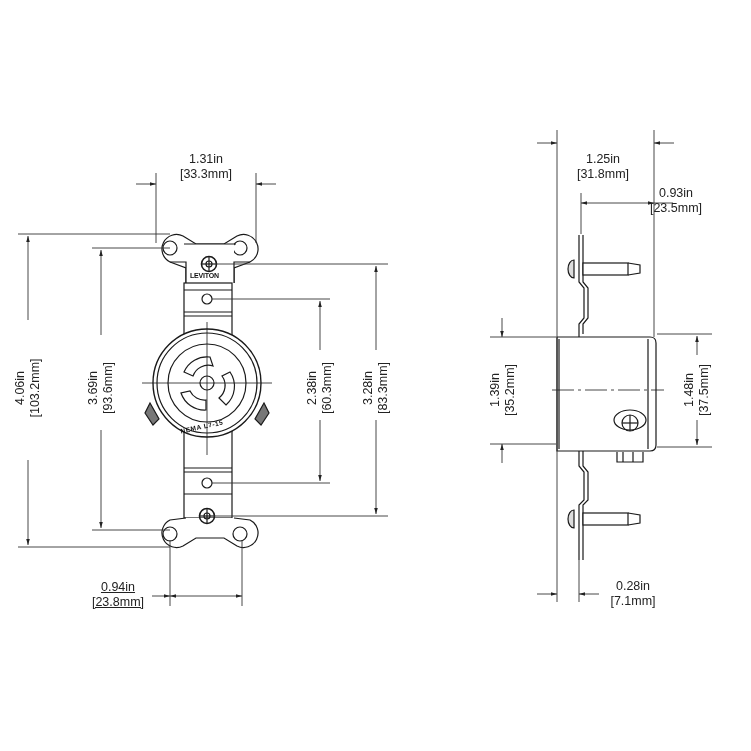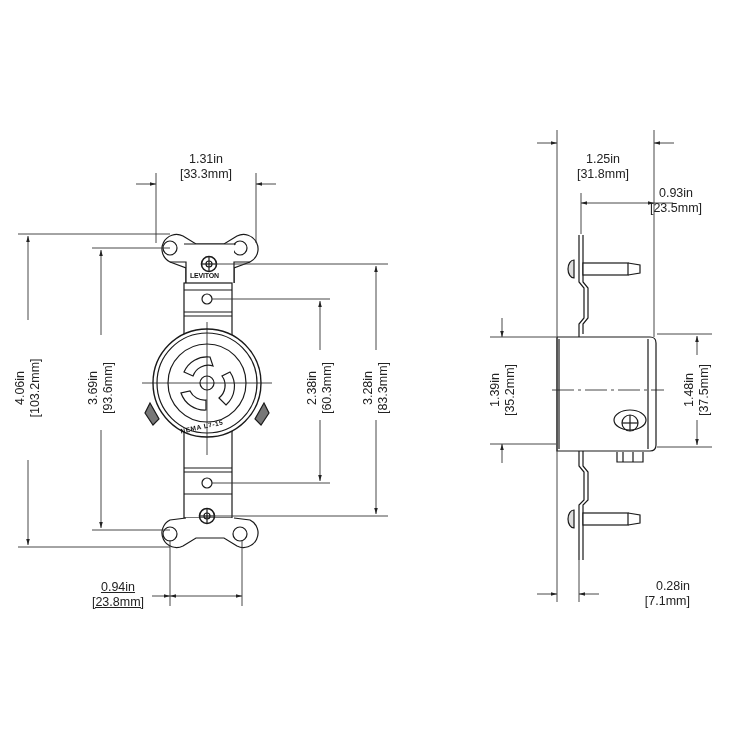--- a/index.html
+++ b/index.html
@@ -202,16 +202,16 @@
 <div class="lbl vlbl" style="left:468px; top:375px; width:70px;">
   <span>1.39in</span>
   <span>[35.2mm]</span>
 </div>
 
 <div class="lbl vlbl" style="left:662px; top:375px; width:70px;">
   <span>1.48in</span>
   <span>[37.5mm]</span>
 </div>
 
-<div class="lbl" style="left:618px; top:579px; width:72px;text-align:right;">
+<div class="lbl" style="left:597px; top:579px; width:72px;">
   <span>0.28in</span>
   <span>[7.1mm]</span>
 </div>
 
 </body></html>

